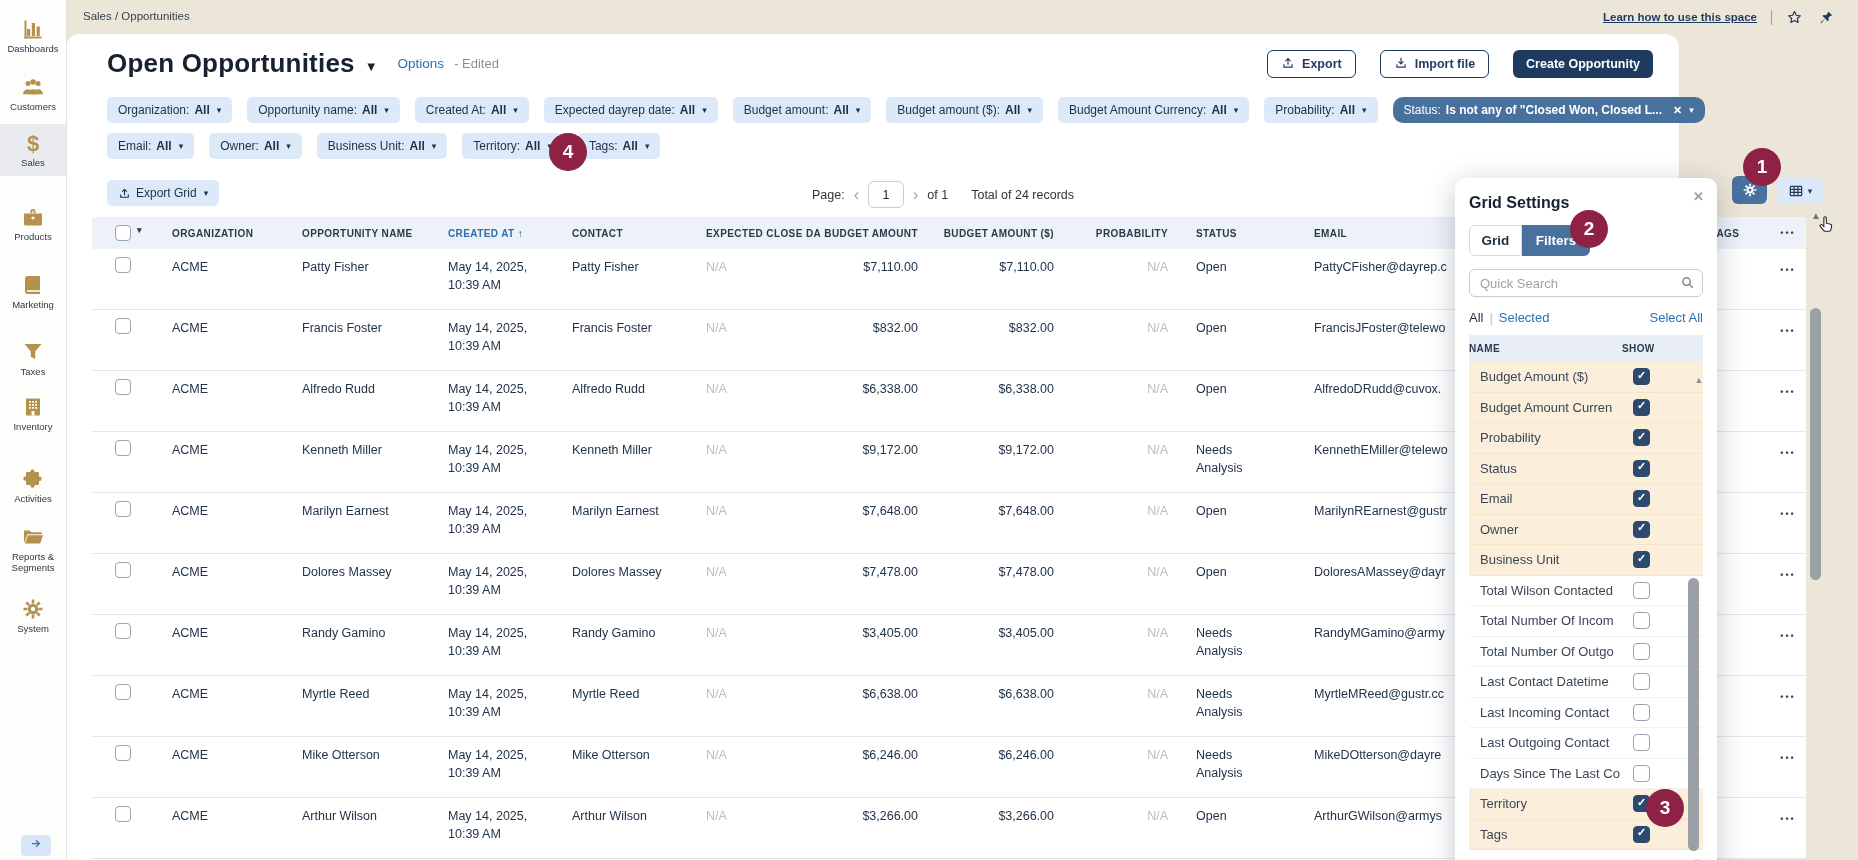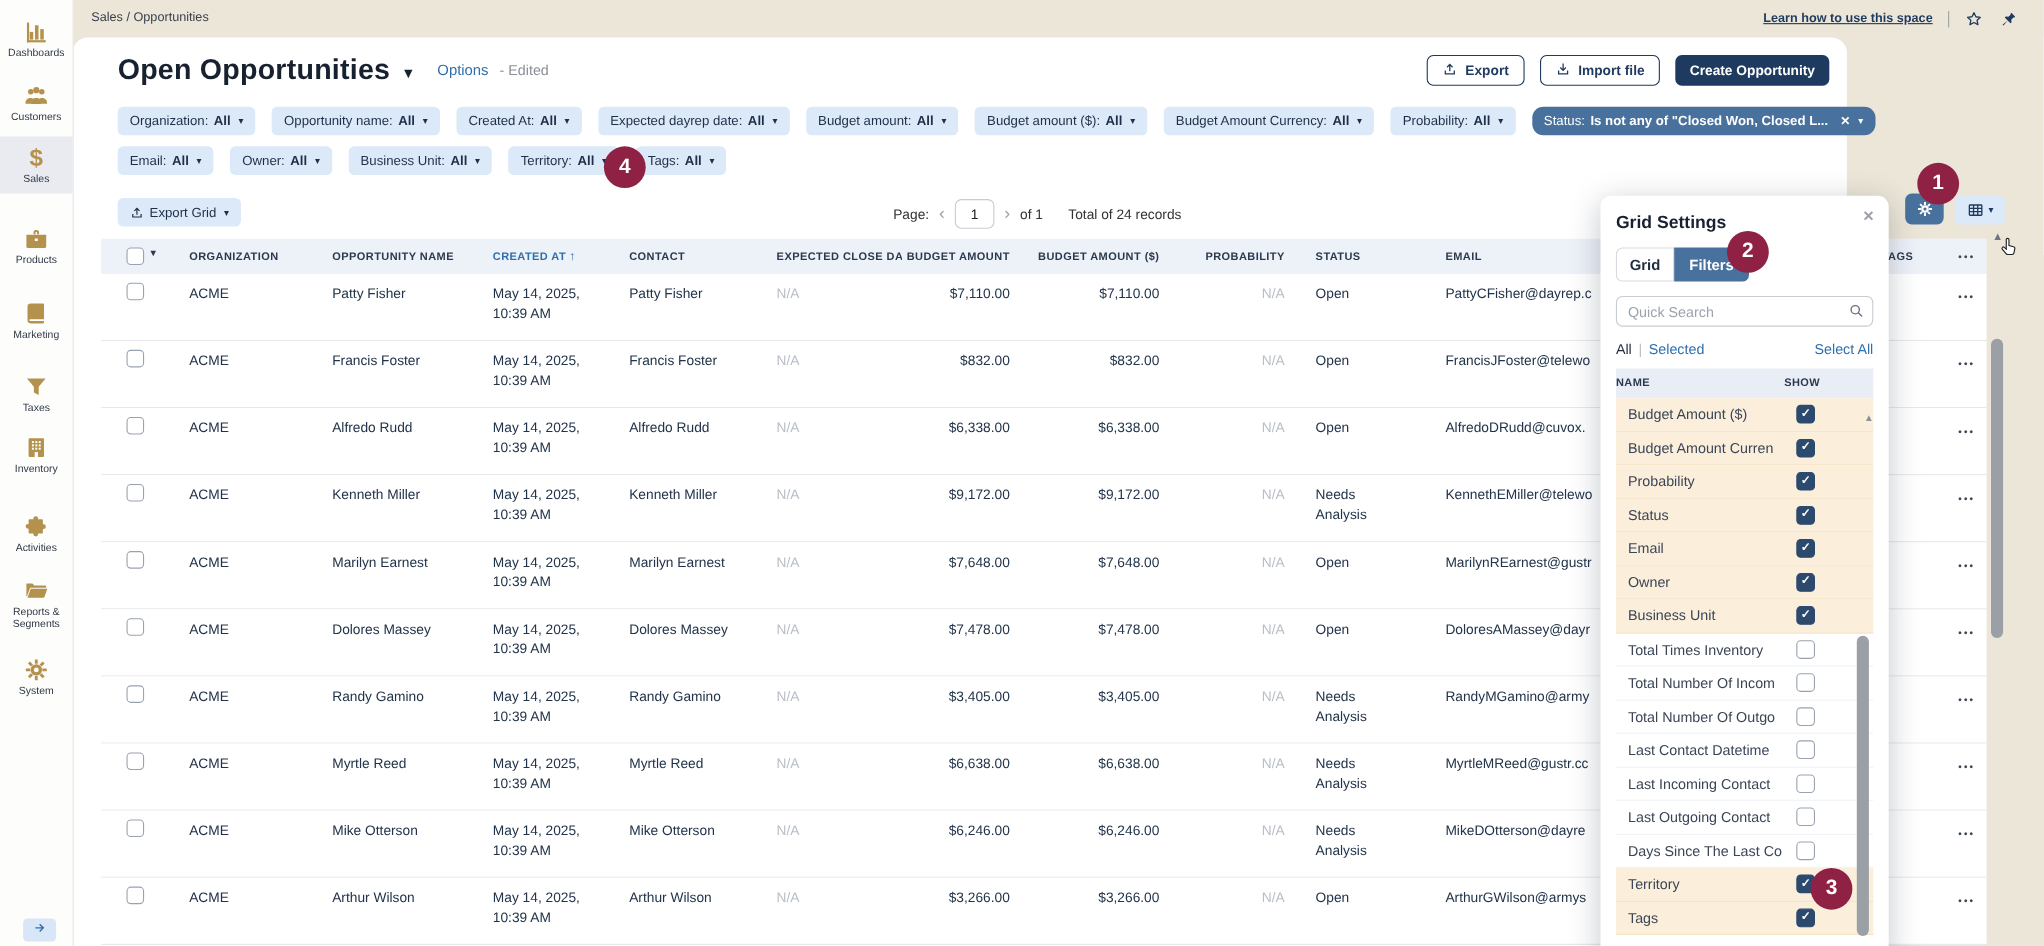--- a/index.html
+++ b/index.html
@@ -27,21 +27,21 @@
 
   
   .content{position:absolute;left:66px;top:34px;width:1613px;height:826px;background:#fff;border-radius:14px 14px 0 0;}
 
   .page-title-row{position:absolute;left:41px;top:14px;display:flex;align-items:center;gap:10px;}
   .page-title{font-size:26px;font-weight:700;color:#18212F;letter-spacing:.2px;}
   .title-caret{font-size:13px;color:#18212F;margin-top:6px;cursor:pointer;}
   .options-link{font-size:13.5px;color:var(--link,#2F6FAE);margin-left:10px;cursor:pointer;}
   .edited-label{font-size:13px;color:#8a8f98;}
 
-  .header-actions{position:absolute;right:16px;top:16px;display:flex;gap:14px;align-items:center;}
+  .header-actions{position:absolute;right:26px;top:16px;display:flex;gap:24px;align-items:center;}
   .btn{height:28px;display:flex;align-items:center;gap:7px;padding:0 13px;border-radius:6px;font-size:12.5px;font-weight:600;cursor:pointer;box-sizing:border-box;}
   .btn svg{width:14px;height:14px;}
   .btn.outline{border:1.5px solid var(--navy,#1F3A5F);color:var(--navy,#1F3A5F);background:#fff;}
   .btn.solid{background:var(--navy,#1F3A5F);color:#fff;}
 
   .chips-row{position:absolute;left:41px;display:flex;gap:15px;}
   .chips-row.r1{top:63px;}
   .chips-row.r2{top:99px;}
   .chip{height:26px;display:flex;align-items:center;gap:5px;padding:0 11px;background:var(--chip,#DCE9F8);border-radius:5px;font-size:12px;color:#1E2F49;cursor:pointer;white-space:nowrap;}
   .chip b{font-weight:700;}
@@ -668,21 +668,21 @@
             </div>
             <div class="pl-row sel">
               <span class="pl-label">Owner</span>
               <span class="pcb checked"></span>
             </div>
             <div class="pl-row sel">
               <span class="pl-label">Business Unit</span>
               <span class="pcb checked"></span>
             </div>
             <div class="pl-row">
-              <span class="pl-label">Total Times Inventory</span>
+              <span class="pl-label">Total Wilson Contacted</span>
               <span class="pcb"></span>
             </div>
             <div class="pl-row">
               <span class="pl-label">Total Number Of Incom</span>
               <span class="pcb"></span>
             </div>
             <div class="pl-row">
               <span class="pl-label">Total Number Of Outgo</span>
               <span class="pcb"></span>
             </div>

